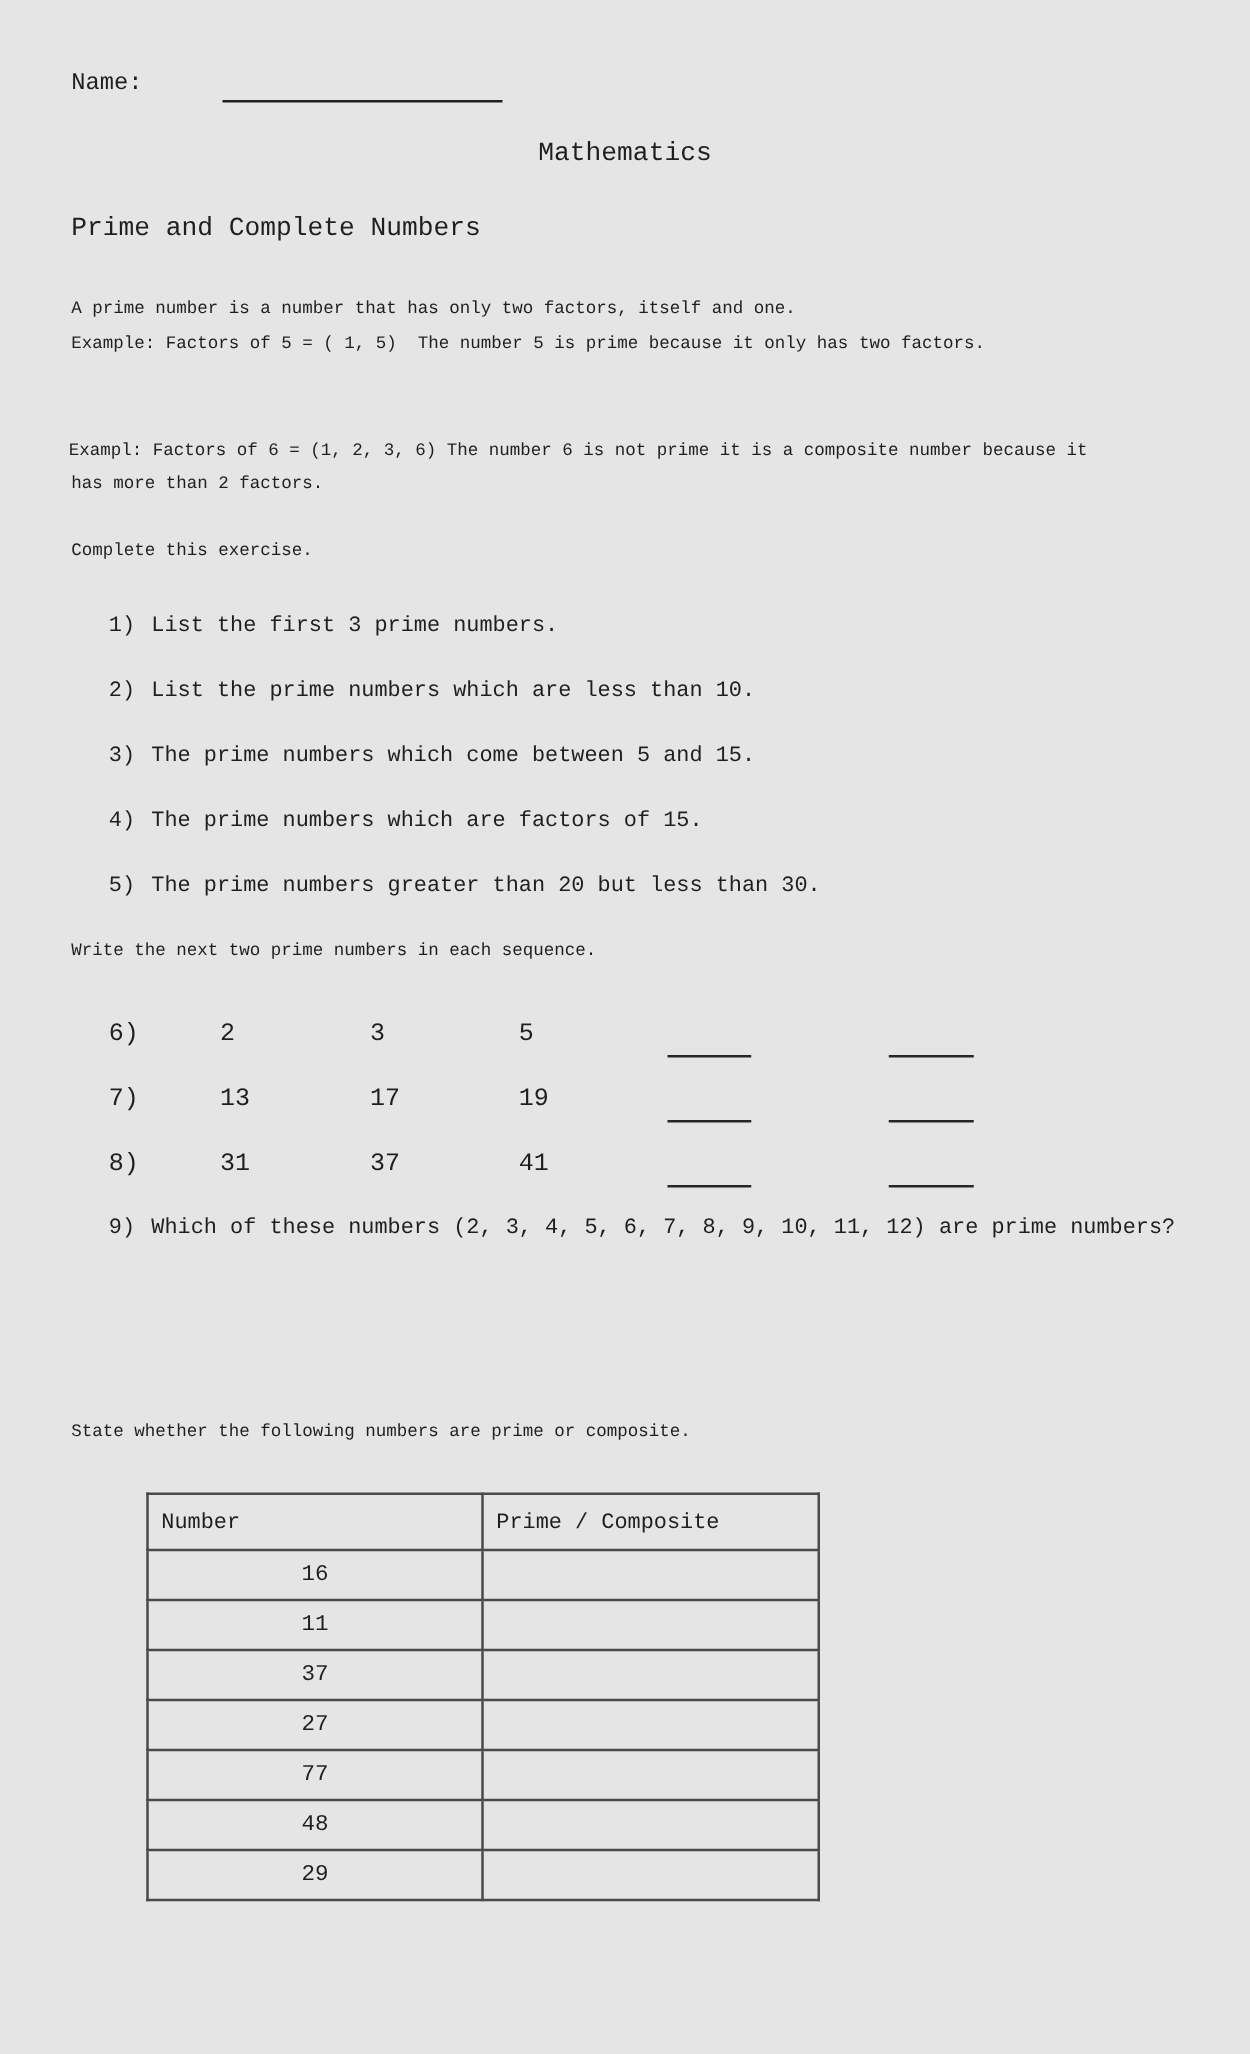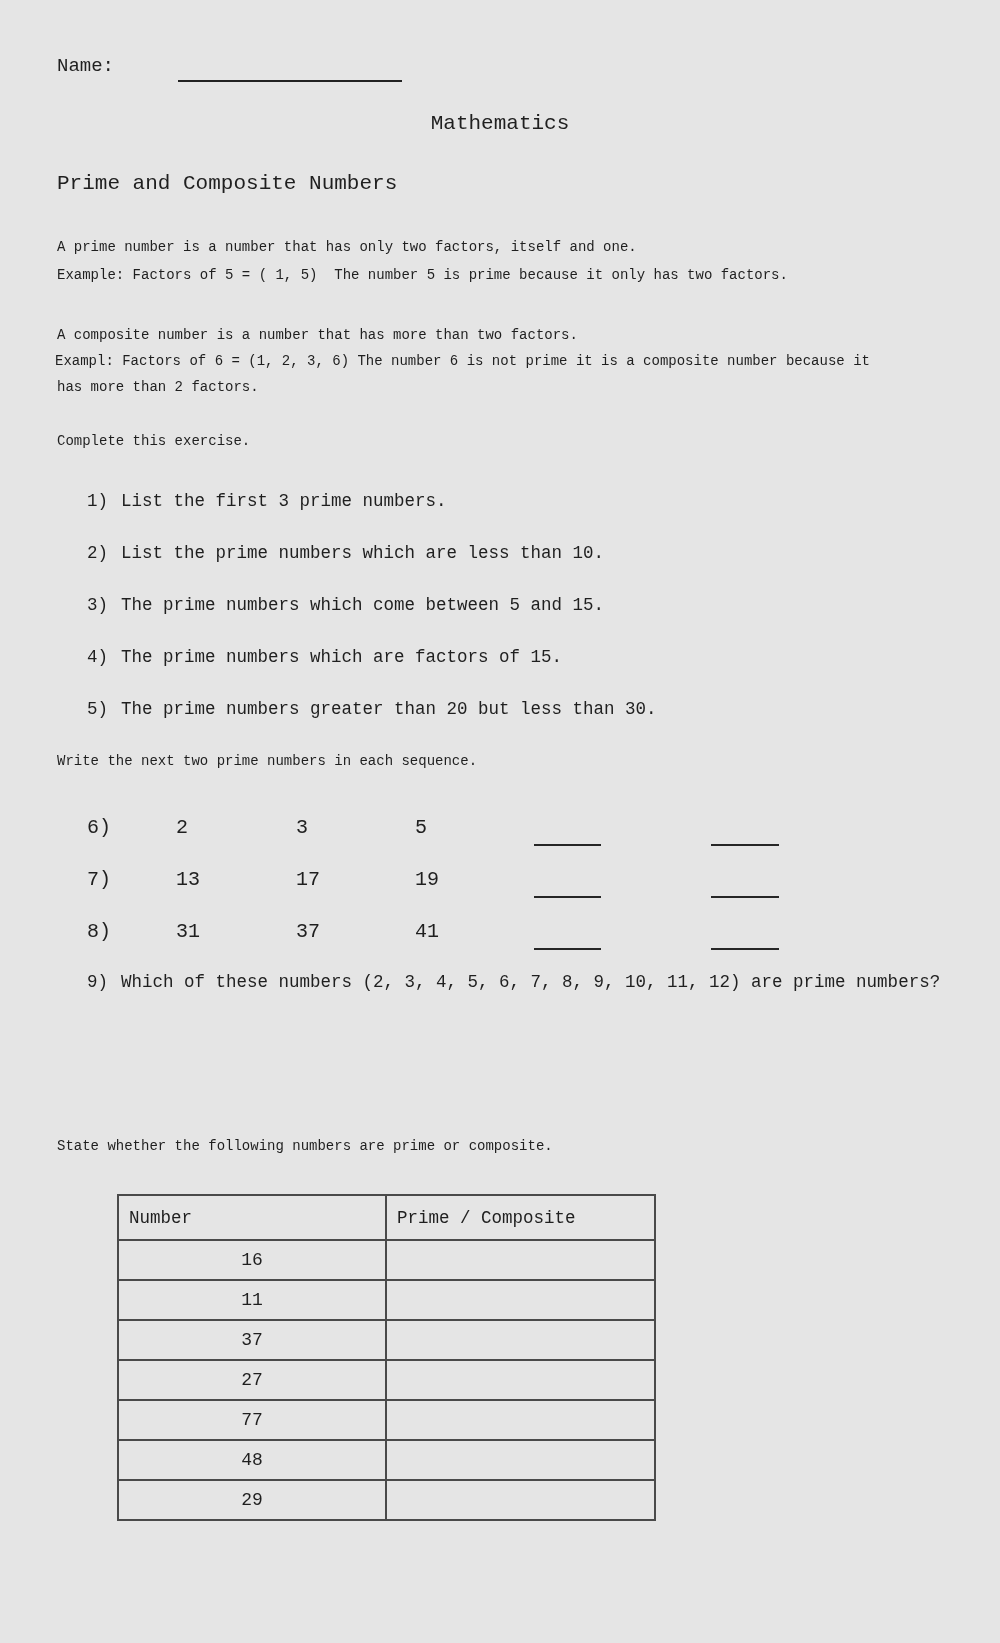--- a/index.html
+++ b/index.html
@@ -103,26 +103,25 @@
 </head>
 <body>
 
 <div class="page">
 
   <span class="name-label" style="left:57px;top:52px">Name:</span>
   <div class="name-line" style="left:178px;top:52px;width:224px"></div>
 
   <div class="title" style="top:110px">Mathematics</div>
 
-  <div class="heading" style="left:57px;top:170px">Prime and Composite Numbers</div>
+  <div class="heading" style="left:57px;top:170px">Prime and Complete Numbers</div>
 
   <div class="line" style="left:57px;top:233px">A prime number is a number that has only two factors, itself and one.</div>
   <div class="line" style="left:57px;top:261px">Example: Factors of 5 = ( 1, 5)  The number 5 is prime because it only has two factors.</div>
 
-  <div class="line" style="left:57px;top:322px;line-height:26px">A composite number is a number that has more than two factors.</div>
   <div class="line" style="left:55px;top:348px;line-height:26px">Exampl: Factors of 6 = (1, 2, 3, 6) The number 6 is not prime it is a composite number because it</div>
   <div class="line" style="left:57px;top:374px;line-height:26px">has more than 2 factors.</div>
 
   <div class="line" style="left:57px;top:427px">Complete this exercise.</div>
 
   <div class="q-row" style="top:487px"><span class="q-num">1)</span><span>List the first 3 prime numbers.</span></div>
   <div class="q-row" style="top:539px"><span class="q-num">2)</span><span>List the prime numbers which are less than 10.</span></div>
   <div class="q-row" style="top:591px"><span class="q-num">3)</span><span>The prime numbers which come between 5 and 15.</span></div>
   <div class="q-row" style="top:643px"><span class="q-num">4)</span><span>The prime numbers which are factors of 15.</span></div>
   <div class="q-row" style="top:695px"><span class="q-num">5)</span><span>The prime numbers greater than 20 but less than 30.</span></div>

